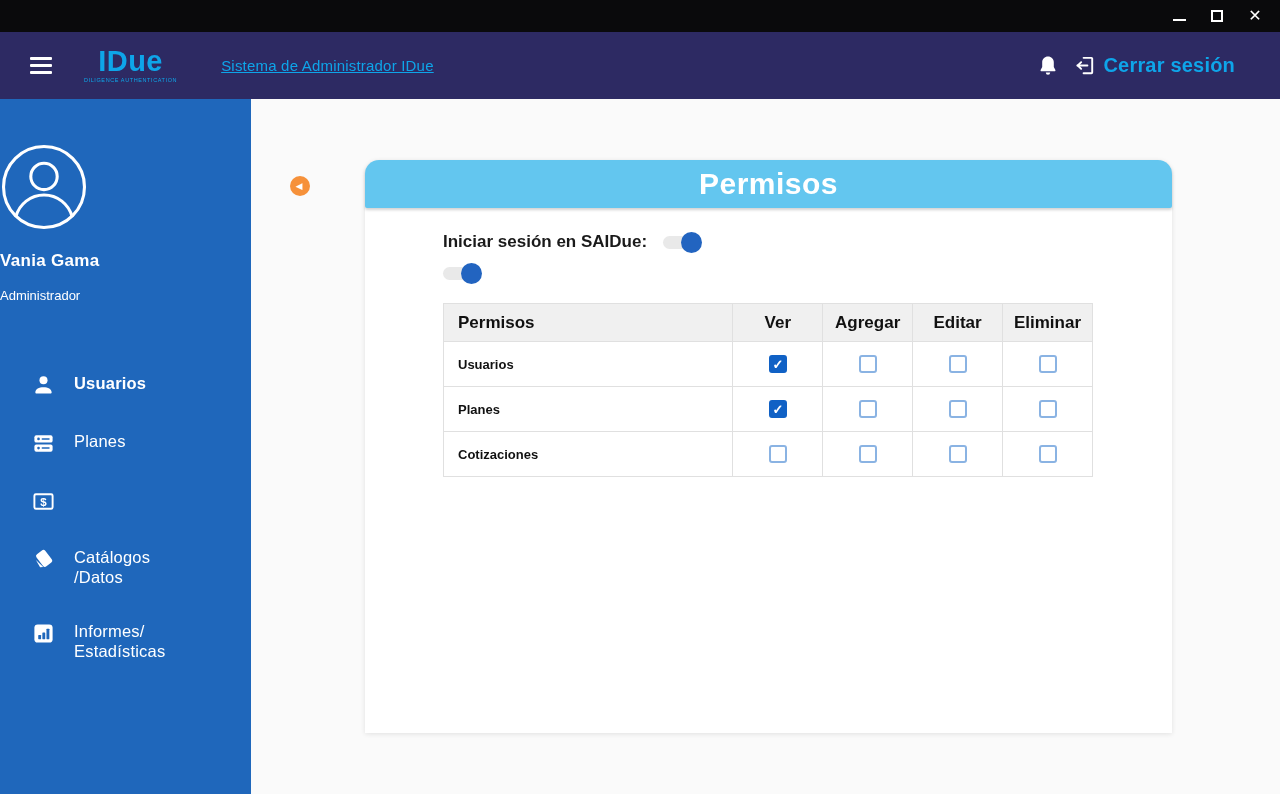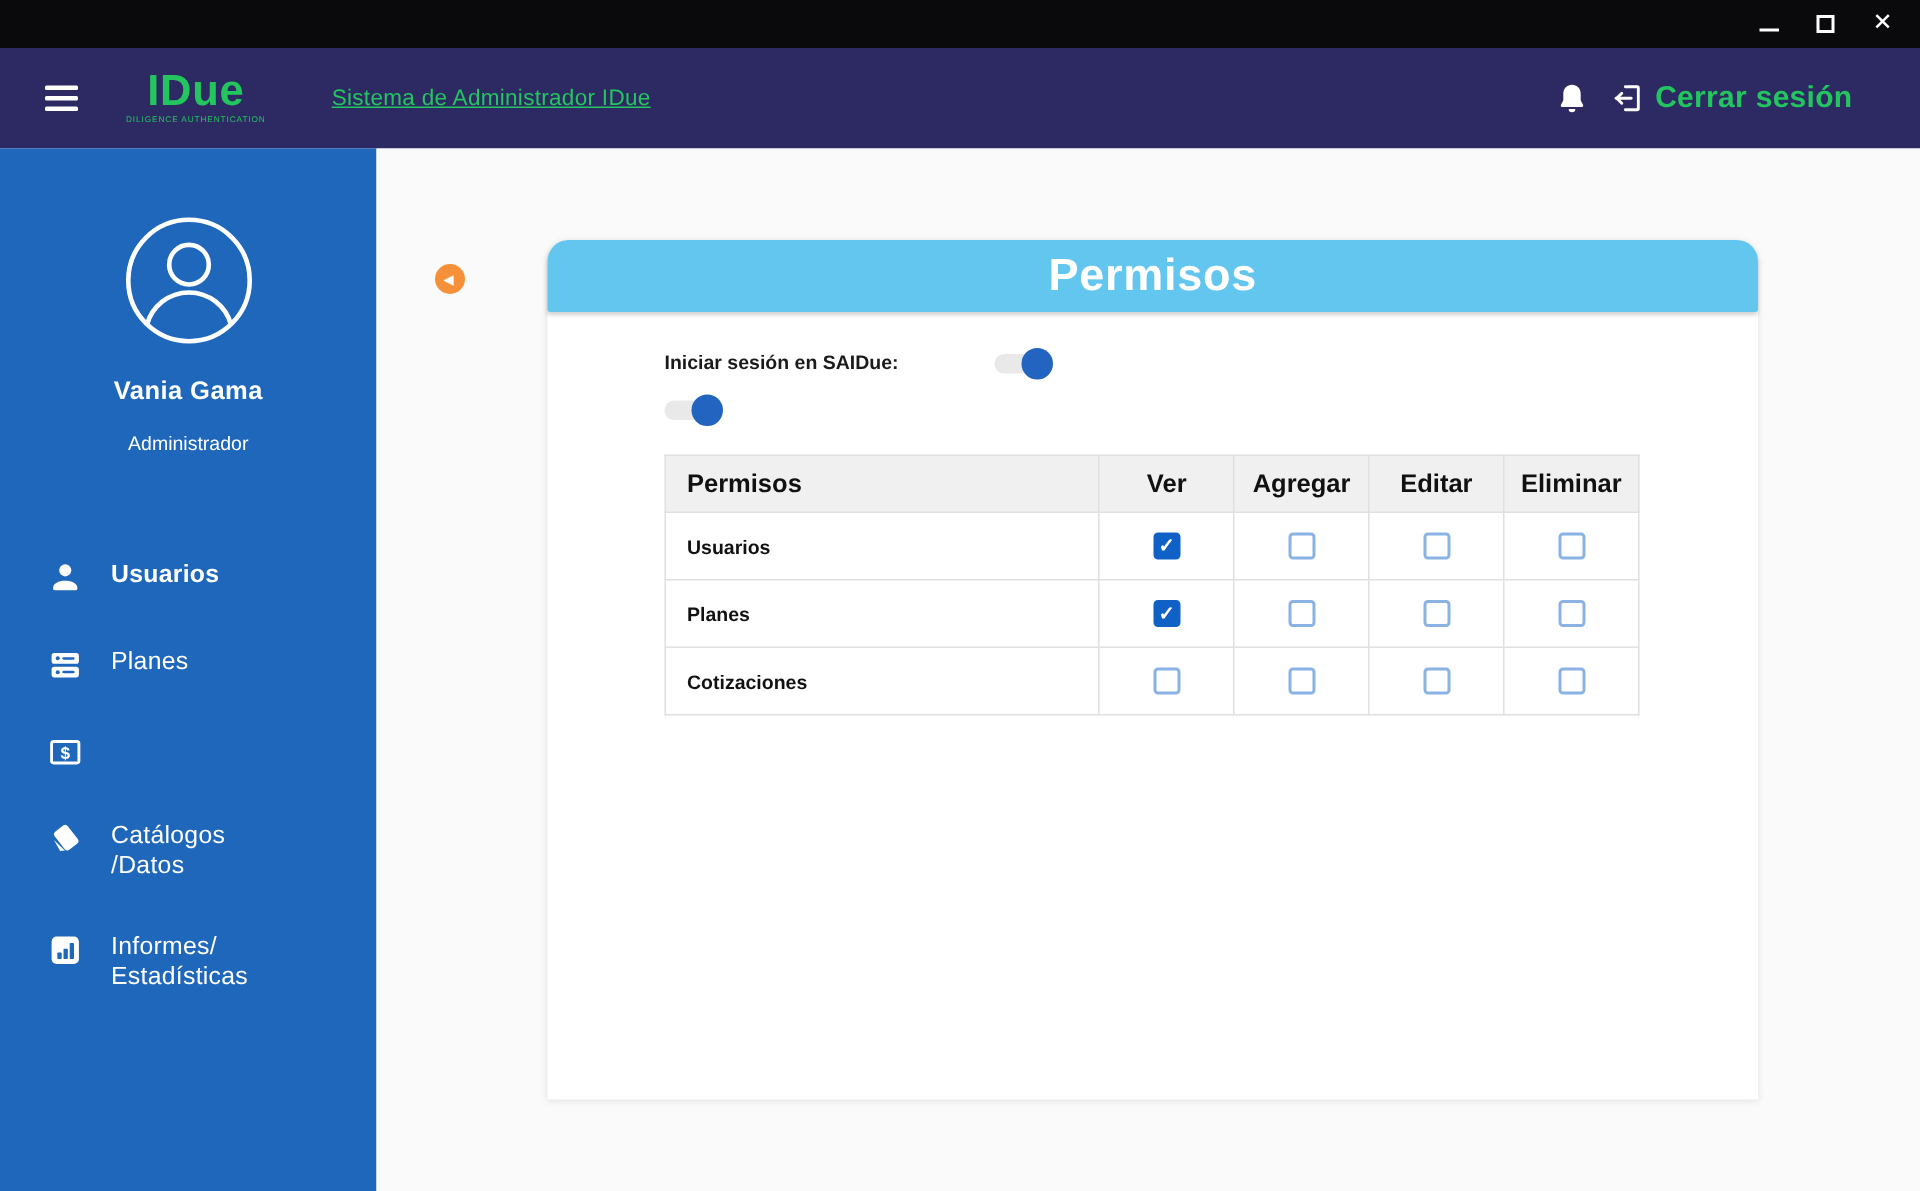--- a/index.html
+++ b/index.html
@@ -6,59 +6,59 @@
   html,body { width:1280px; height:794px; overflow:hidden; font-family:"Liberation Sans", sans-serif; background:#fafafa; }
 
   
   .titlebar { height:32px; background:#0a0a0c; display:flex; align-items:center; justify-content:flex-end; padding-right:16px; gap:20px; }
   .winbtn { width:18px; height:18px; display:flex; align-items:center; justify-content:center; cursor:pointer; }
   .win-min { width:13px; height:2px; background:#fff; margin-top:8px; }
   .win-max { width:12px; height:12px; border:2px solid #fff; }
   .win-close { color:#fff; font-size:16px; line-height:1; }
 
   
-  .appbar { height:67px; background:#2d2a63; display:flex; align-items:center; padding:0 45px 0 30px; color:#22c55e; }
+  .appbar { height:67px; background:#2d2a63; display:flex; align-items:center; padding:0 45px 0 30px; color:#0ea5e9; }
   .hamburger { display:flex; flex-direction:column; gap:4px; cursor:pointer; }
   .hamburger span { width:22px; height:3px; background:#fff; border-radius:1px; }
   .logo { margin-left:32px; display:flex; flex-direction:column; align-items:center; line-height:1; }
   .logo-text { font-size:29px; font-weight:700; letter-spacing:0.5px; }
   .logo-sub { font-size:5.5px; letter-spacing:0.6px; margin-top:2px; }
   .app-title { margin-left:44px; font-size:15px; letter-spacing:0.2px;text-decoration:underline; }
   .appbar .spacer { flex:1; }
   .bell { width:24px; height:24px; margin-right:14px; cursor:pointer; }
   .logout { display:flex; align-items:center; gap:6px; cursor:pointer; }
   .logout svg { width:23px; height:23px; }
   .logout-label { font-size:20px; font-weight:700; letter-spacing:0.2px; }
 
   
   .body-row { display:flex; height:695px; }
   .sidebar { width:251px; background:#1f67bb; color:#fff; flex-shrink:0; }
   .content { flex:1; position:relative; background:#fafafa; }
 
   
-  .profile { display:flex; flex-direction:column; align-items:center; padding-top:44px; }
+  .profile { display:flex; flex-direction:column; align-items:flex-start; padding-top:44px; }
   .avatar { width:88px; height:88px; }
   .user-name { margin-top:20px; font-size:17px; font-weight:700; letter-spacing:0.3px; }
   .user-role { margin-top:17px; font-size:13px; }
   .nav { margin-top:70px; display:flex; flex-direction:column; gap:34px; padding-left:32px; }
   .nav-item { display:flex; align-items:flex-start; gap:19px; cursor:pointer; }
   .nav-item .nicon { width:23px; height:23px; flex-shrink:0; margin-top:1px; }
   .nav-label { font-size:16.5px; font-weight:500; line-height:1.22; max-width:125px; letter-spacing:0.2px; }
   .nav-item.active .nav-label { font-weight:700; }
 
   
   .back-btn { position:absolute; left:39px; top:77px; width:20px; height:20px; border-radius:50%; background:#f6913a; border:none; color:#fff; font-size:9px; display:flex; align-items:center; justify-content:center; cursor:pointer; padding:0 2px 0 0; }
   .card { position:absolute; left:114px; top:61px; width:807px; height:573px; background:#fff; border-radius:14px 14px 0 0; box-shadow:0 1px 5px rgba(0,0,0,0.10); }
   .card-header { height:48px; background:#63c6ef; border-radius:14px 14px 2px 2px; display:flex; align-items:center; justify-content:center; box-shadow:0 2px 3px rgba(0,0,0,0.18); }
   .card-title { color:#fff; font-size:30px; font-weight:700; letter-spacing:0.5px; }
   .card-body { padding:22px 0 0 78px; }
 
   
   .toggle-row { display:flex; align-items:center; margin-bottom:7px; min-height:24px; }
-  .toggle-label { width:220px; font-size:13px; font-weight:700; color:#1a1a1a; line-height:1.25; }
+  .toggle-label { width:220px; font-size:17px; font-weight:700; color:#1a1a1a; line-height:1.25; }
   .toggle { position:relative; width:37px; height:13px; border-radius:7px; background:#e9e9e9; cursor:pointer; flex-shrink:0; }
   .toggle .knob { position:absolute; left:-2px; top:-4px; width:21px; height:21px; border-radius:50%; background:#2264c0; }
   .toggle.on .knob { left:auto; right:-2px; }
 
   
   .perm-table { margin-top:18px; border-collapse:collapse; width:650px; }
   .perm-table th, .perm-table td { border:1px solid #e0e0e0; }
   .perm-table th { background:#f0f0f0; height:38px; font-size:17px; font-weight:600; color:#111; }
   .perm-table th.name-col { text-align:left; padding-left:14px; width:290px; }
   .perm-table th.act-col { width:90px; }

